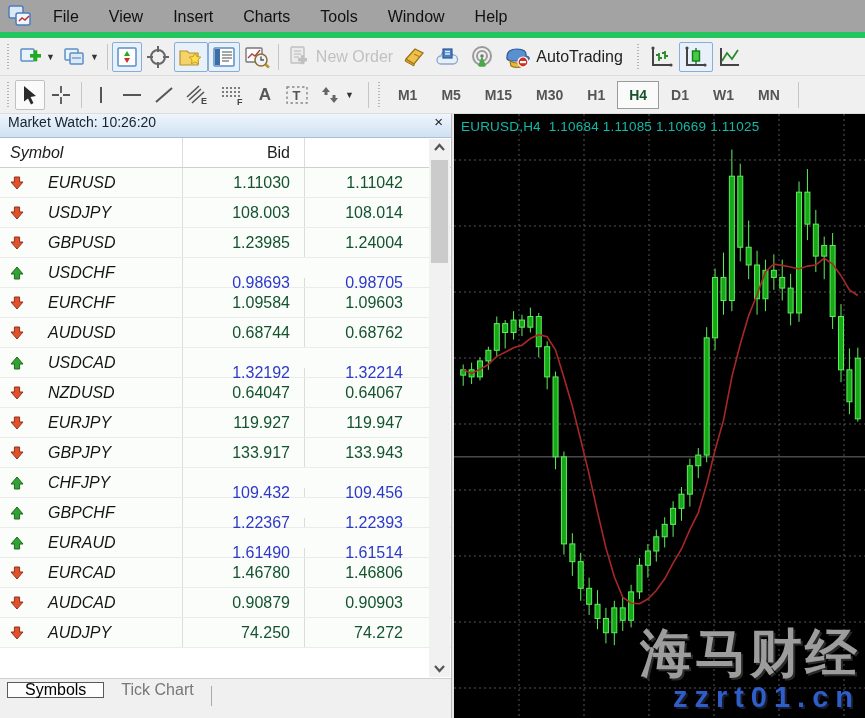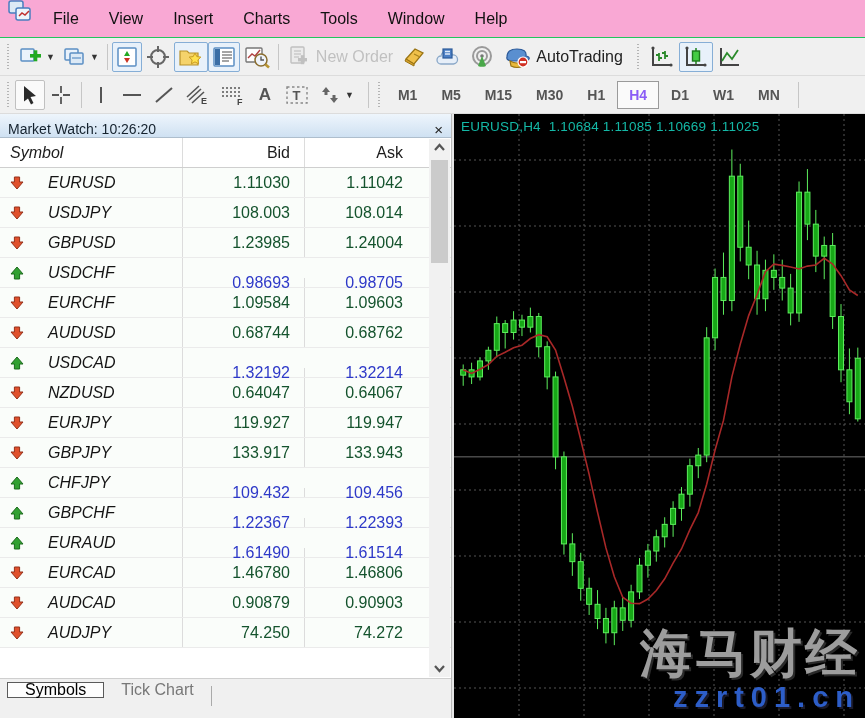--- a/index.html
+++ b/index.html
@@ -1,43 +1,43 @@
 <!DOCTYPE html>
 <html><head>
 <meta charset="utf-8">
 <style>
   * { margin:0; padding:0; box-sizing:border-box; }
   html,body { width:865px; height:718px; overflow:hidden; }
   body { font-family:"Liberation Sans", sans-serif; background:#f0f0f0; }
   .app { width:865px; height:718px; display:flex; flex-direction:column; background:#f0f0f0; }
 
   
-  .menubar { height:38px; display:flex; padding-left:6px; background:#f9a8d4; border-bottom:1px solid #22c55e; }
+  .menubar { height:38px; display:flex; align-items:center; padding-left:6px; background:#a3a3a3; border-bottom:6px solid #22c55e; }
   .appicon { width:24px; height:22px; margin:0 6px 0 2px; }
   .menu-item { padding:0 15px; font-size:16px; color:#111; cursor:default; line-height:37px; }
 
   
   .toolbar { height:38px; display:flex; align-items:center; background:#f0f0f0; border-bottom:1px solid #dcdcdc; padding:0 2px; white-space:nowrap; }
   .grip { width:7px; height:26px; margin:0 3px; background-image:repeating-linear-gradient(to bottom,#b4b4b4 0 1px,transparent 1px 3px); background-size:2px 100%; background-repeat:repeat-y; background-position:2px 0; }
   .tsep { width:1px; height:26px; background:#c6c6c6; margin:0 4px; }
   .tbtn { height:30px; min-width:30px; padding:0 3px; display:flex; align-items:center; justify-content:center; border:1px solid transparent; border-radius:2px; background:transparent; font-family:inherit; }
   .tbtn.active { border-color:#86aed6; background:#e8f1fa; }
   .tbtn.disabled { opacity:.55; }
   .tbtn .lbl { font-size:16px; color:#222; margin-left:5px; }
   .tbtn.disabled .lbl { color:#9a9a9a; }
   .caret { font-size:9px; color:#333; margin-left:3px; }
   .tf-btn { height:28px; padding:0 11px; font-size:14px; font-weight:bold; color:#555; display:flex; align-items:center; border:1px solid transparent; background:transparent; font-family:inherit; }
-  .tf-btn.active { border-color:#9a9a9a; background:#fafafa; color:#8b5cf6; }
+  .tf-btn.active { border-color:#9a9a9a; background:#fafafa; color:#14532d; }
 
   
   .main { flex:1; display:flex; min-height:0; }
 
   
   .panel { width:452px; position:relative; background:#fff; border-right:1px solid #b8b8b8; display:flex; flex-direction:column; }
-  .titlebar { height:24px; background:linear-gradient(#eef5fc,#cfe1f2); border-bottom:1px solid #aebecd; display:flex; align-items:flex-end; padding:0 8px; font-size:14px; color:#15222e; }
+  .titlebar { height:24px; background:linear-gradient(#eef5fc,#cfe1f2); border-bottom:1px solid #aebecd; display:flex; align-items:flex-start; padding:0 8px; font-size:14px; color:#15222e; }
   .titlebar .close { margin-left:auto; font-size:15px; color:#222; line-height:1; cursor:default; }
   .mw-header { height:30px; display:flex; background:#fff; border-bottom:1px solid #cfcfcf; font-size:16px; color:#1c1c1c; }
   .col-sym { flex:0 0 183px; display:flex; align-items:center; padding-left:10px; border-right:1px solid #dcdcdc;font-style:italic; }
   .col-bid { flex:0 0 122px; display:flex; align-items:center; justify-content:flex-end; padding-right:14px; border-right:1px solid #dcdcdc; }
   .col-ask { flex:0 0 110px; display:flex; align-items:center; justify-content:flex-end; padding-right:12px; }
   .mw-body { height:510px; overflow:hidden; }
   .mw-row { height:30px; display:flex; background:#fafdfa; border-bottom:1px solid #ebebeb; font-size:16px; }
   .mw-row .sym-name { color:#141414; margin-left:24px; }
   .mw-row .price.red { color:#14532d; }
   .mw-row .price.blue { color:#2e39c8;margin-top:20px; }
@@ -314,21 +314,20 @@
 
     <div class="panel">
       <div class="titlebar">
         <span>Market Watch: 10:26:20</span>
         <span class="close">×</span>
       </div>
 
       <div class="mw-header">
         <div class="col-sym">Symbol</div>
         <div class="col-bid">Bid</div>
-        <div class="col-ask">Ask</div>
       </div>
 
       <div class="mw-body" id="mw-rows">
           <div class="mw-row">
             <div class="col-sym">
               <svg class="dir-icon" viewBox="0 0 14 14">
                 <path d="M7 13 L1 6 H4.4 V1 H9.6 V6 H13 Z" fill="#e0512c" stroke="#96311a" stroke-width="1"></path>
               </svg>
               <span class="sym-name">EURUSD</span>
             </div>

